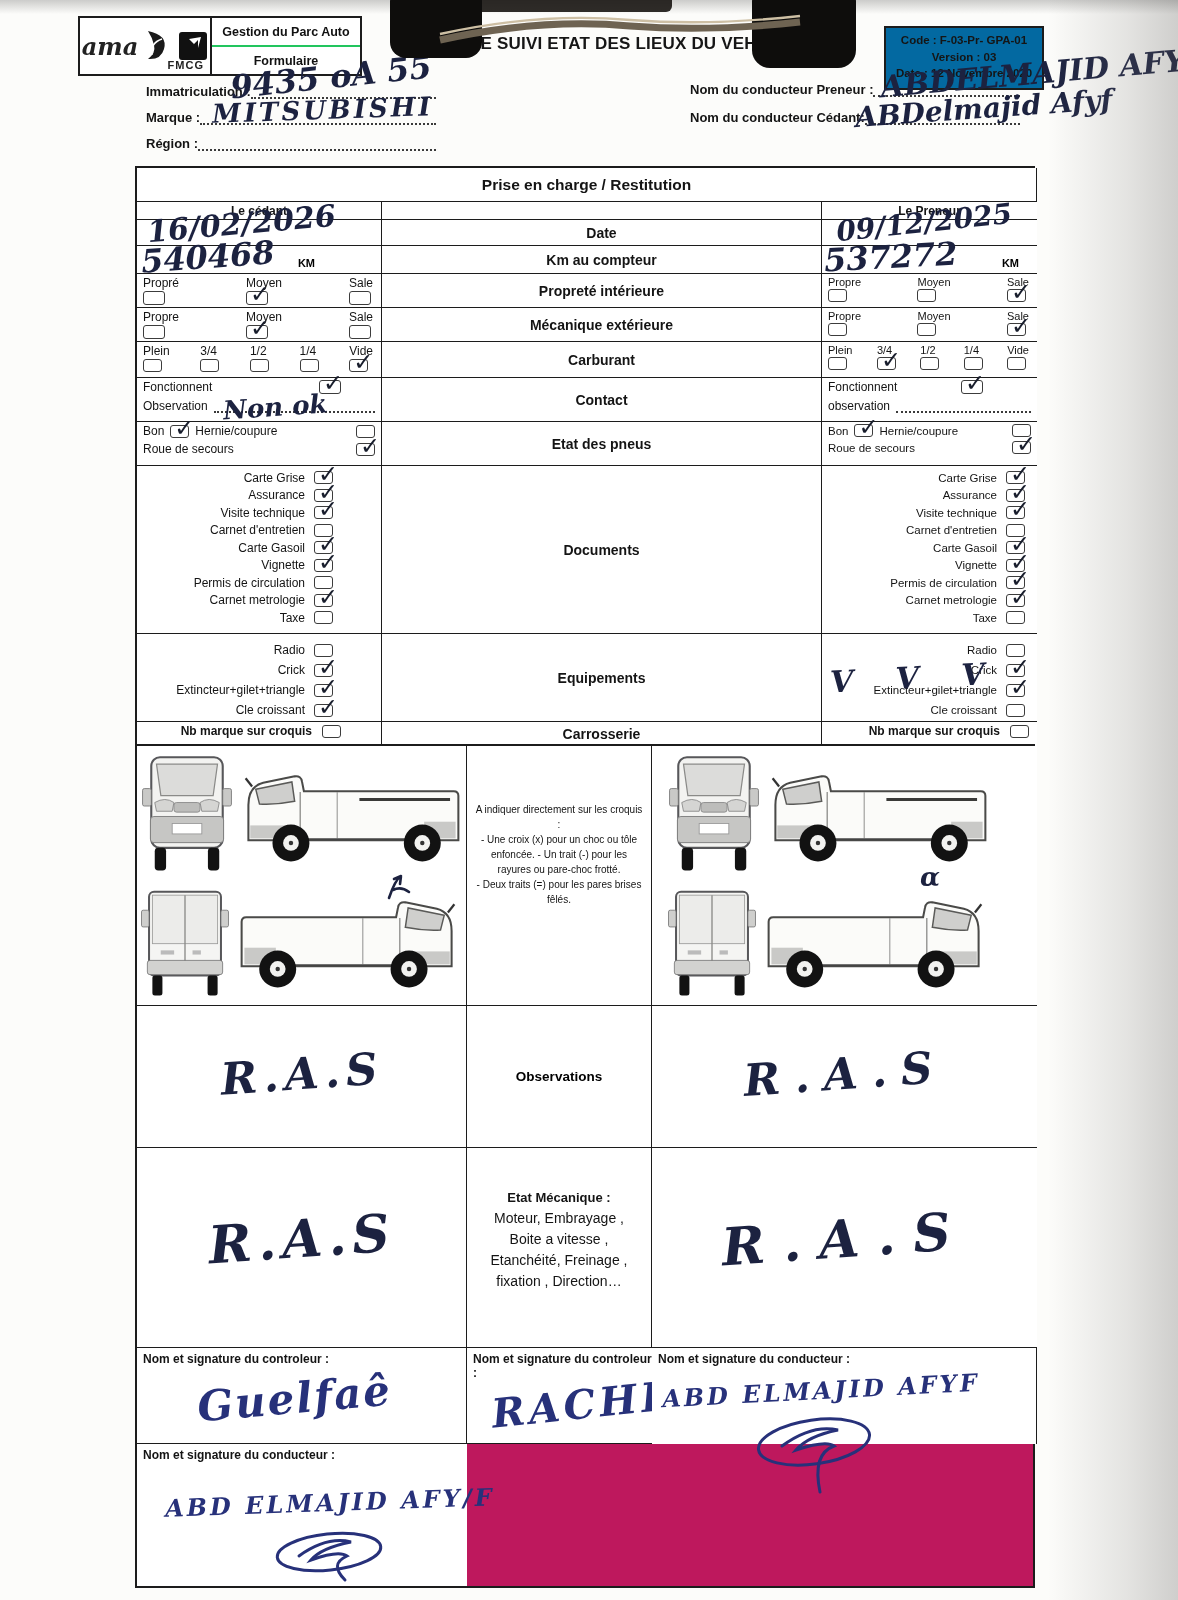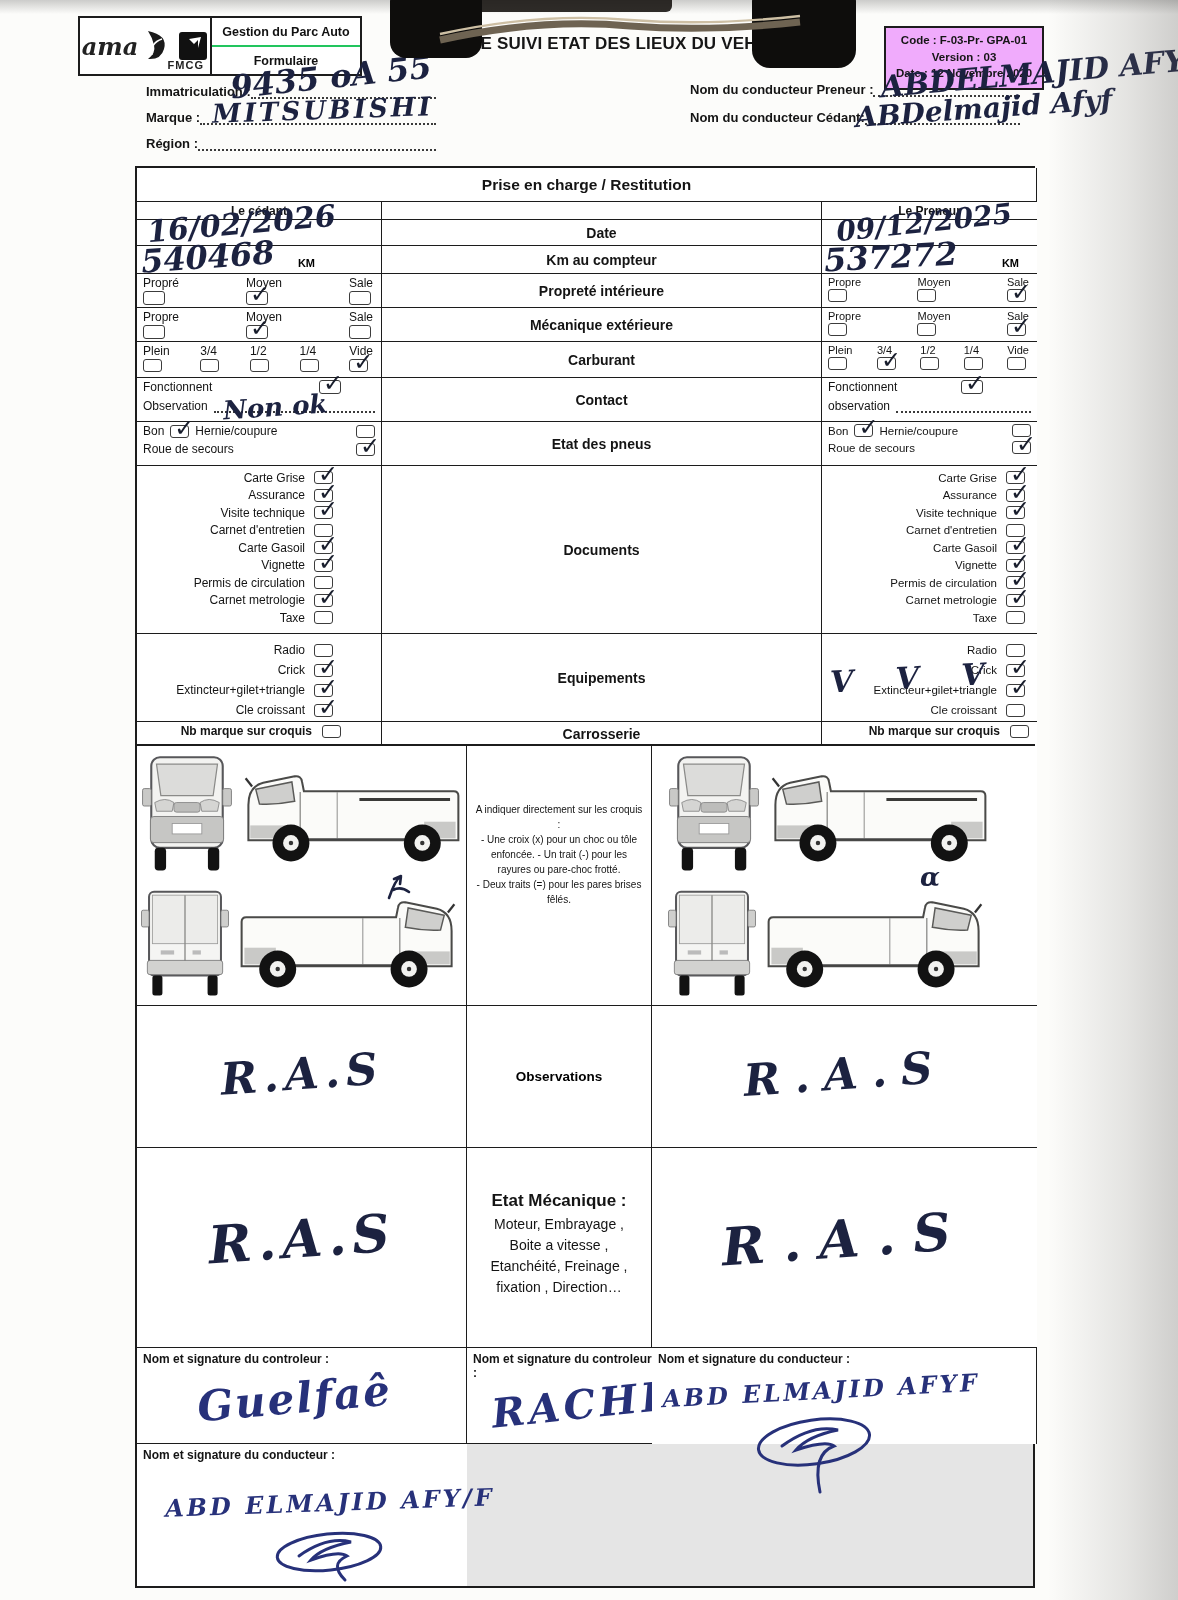--- a/index.html
+++ b/index.html
@@ -11,33 +11,33 @@
 
   
   .logo-box { position:absolute; left:78px; top:16px; width:284px; height:60px; border:2px solid #1c1c1c; background:#fff; display:flex; }
   .logo-left { width:132px; border-right:2px solid #1c1c1c; display:flex; align-items:center; justify-content:center; gap:4px; position:relative; }
   .ama-text { font-family:"DejaVu Serif", serif; font-style:italic; font-weight:bold; font-size:24px; color:#222; }
   .fmcg-label { position:absolute; right:6px; bottom:3px; font-size:11px; font-weight:bold; letter-spacing:1px; color:#222; }
   .logo-right { flex:1; display:flex; flex-direction:column; }
   .logo-cell { flex:1; display:flex; align-items:center; justify-content:center; font-weight:bold; font-size:12.5px; color:#111; }
   .logo-cell.top { border-bottom:2px solid #22c55e; }
   .form-title { position:absolute; left:330px; top:34px; width:560px; text-align:center; font-weight:bold; font-size:17px; color:#161616; letter-spacing:.2px; }
-  .code-box { position:absolute; left:884px; top:26px; width:160px; height:64px; border:2.5px solid #1c1c1c; background:#f0abfc; padding:4px 6px; text-align:center; }
+  .code-box { position:absolute; left:884px; top:26px; width:160px; height:64px; border:2.5px solid #1c1c1c; background:#0369a1; padding:4px 6px; text-align:center; }
   .code-box div { font-weight:bold; font-size:11.5px; color:#151515; line-height:1.45; }
 
   
   .meta-line { position:absolute; display:flex; align-items:flex-end; }
   .meta-label { font-weight:bold; font-size:13px; color:#141414; white-space:nowrap; }
   .dots { border-bottom:2.2px dotted #3a3a3a; height:13px; }
 
   .hw { font-family:"DejaVu Serif", serif; font-style:italic; font-weight:bold; color:#1c2240; white-space:nowrap; }
   .hw-blue { color:#27317a; }
 
   
-  .tbl { position:absolute; left:135px; width:900px; border:2px solid #1c1c1c; background:#e5e5e5; display:grid; }
+  .tbl { position:absolute; left:135px; width:900px; border:2px solid #1c1c1c; background:#be185d; display:grid; }
   .tbl-top { top:166px; grid-template-columns:245px 440px 215px; grid-template-rows:34px 18px 26px 28px 34px 34px 36px 44px 44px 168px 88px 24px; }
   .tbl-bottom { top:744px; grid-template-columns:330px 185px 385px; grid-template-rows:260px 142px 200px 96px 142px; }
   .cell { border-right:1.6px solid #1c1c1c; border-bottom:1.6px solid #1c1c1c; position:relative; background:#fff; }
   .cell.last-col { border-right:none; }
   .cell.last-row { border-bottom:none; }
   .span3 { grid-column:1 / 4; }
   .ttl { display:flex; align-items:center; justify-content:center; font-weight:bold; font-size:15.5px; color:#141414; }
   .clabel { display:flex; align-items:center; justify-content:center; font-weight:bold; font-size:14px; color:#141414; text-align:center; }
   .party-header { display:flex; align-items:center; justify-content:center; font-weight:bold; font-size:12px; color:#141414; }
 
@@ -56,21 +56,21 @@
   .flex-sp { flex:1; }
   .doc-row { display:flex; align-items:center; justify-content:flex-end; gap:9px; height:17.5px; }
   .doc-label { font-size:12px; color:#141414; }
   .docs-left { padding:3px 48px 0 0; }
   .docs-right { padding:3px 12px 0 0; }
   .docs-right .doc-label { font-size:11.5px; }
 
   .instructions { padding:56px 8px 0 8px; text-align:center; font-size:10px; color:#141414; line-height:1.5; }
   .obs-label { display:flex; align-items:center; justify-content:center; font-weight:bold; font-size:13.5px; }
   .meca { padding-top:40px; text-align:center; font-size:14px; color:#141414; line-height:1.5; }
-  .meca .meca-title { font-weight:bold; font-size:17px; }
+  .meca .meca-title { font-weight:bold; font-size:13px; }
   .visa-cell { display:flex; align-items:center; justify-content:center; font-weight:bold; font-size:22px; color:#141414; }
   .sig-label { position:absolute; top:4px; left:6px; font-weight:bold; font-size:12px; color:#141414; }
   .ras { position:absolute; top:30%; left:50%; transform:translateX(-50%) rotate(-4deg); font-size:44px; letter-spacing:6px; }
   .croquis-panel { padding:6px 2px; }
   .cro-row { display:flex; align-items:flex-end; gap:6px; }
   .hand-over { position:absolute; pointer-events:none; }
 </style>
 </head>
 <body>
 

